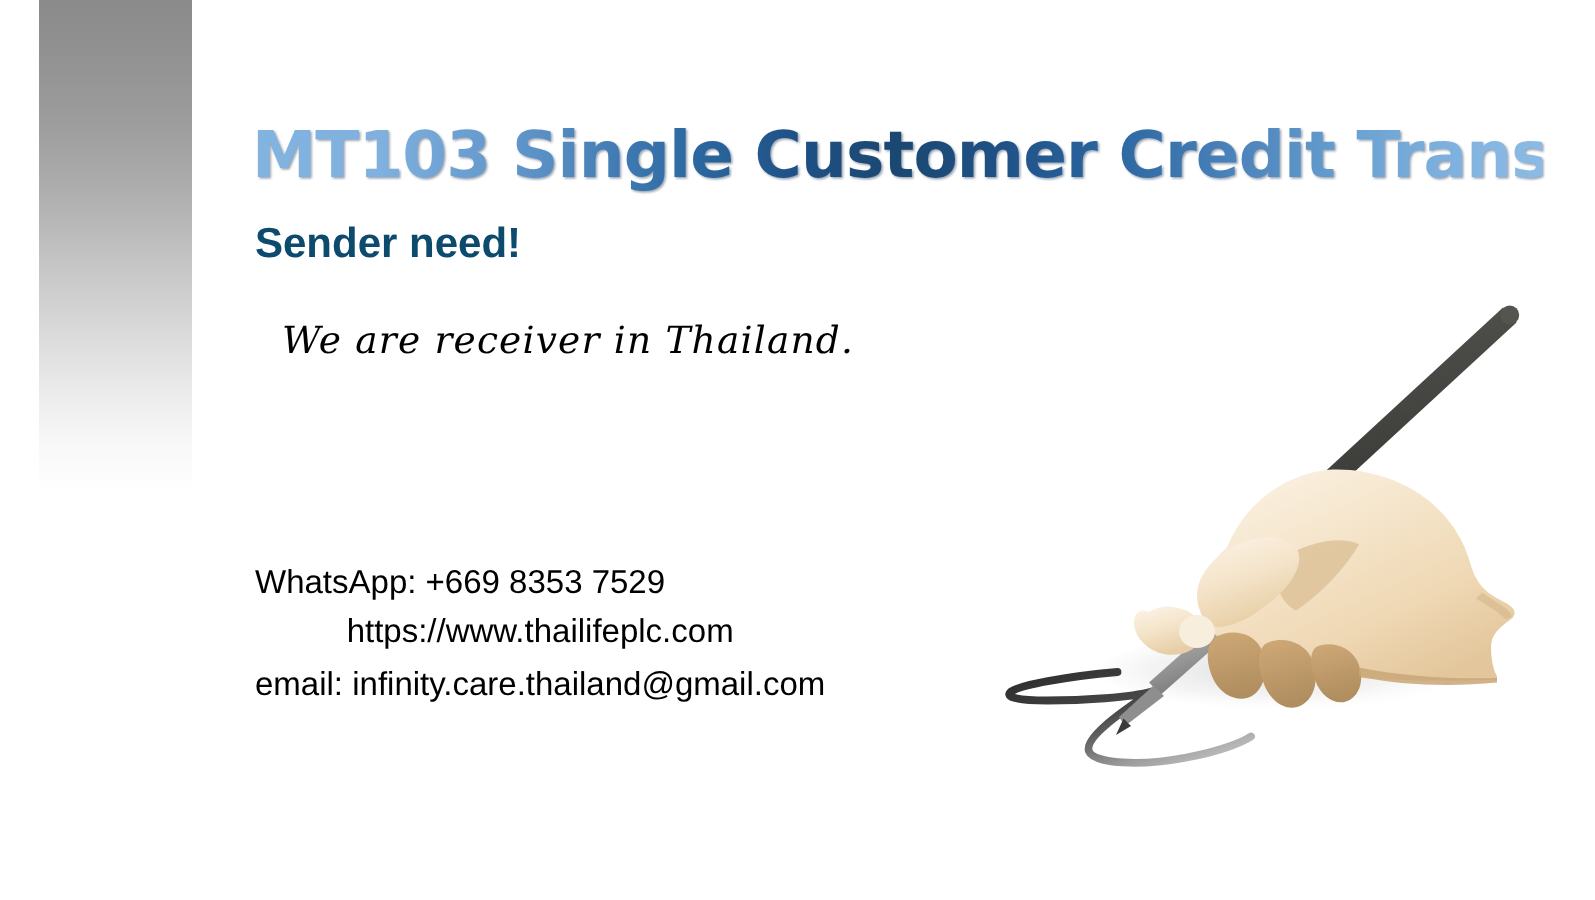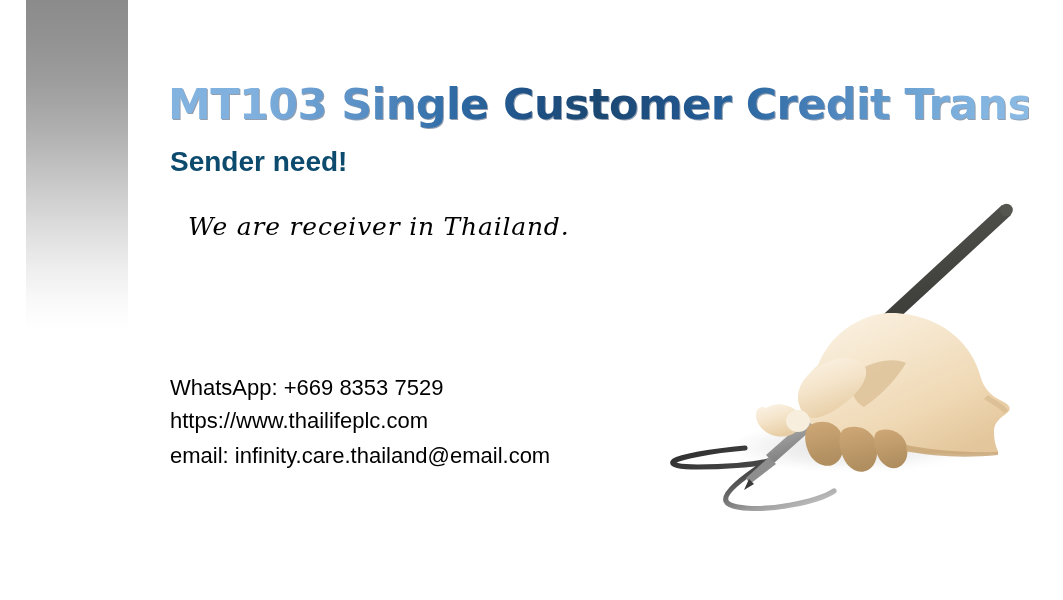--- a/index.html
+++ b/index.html
@@ -113,21 +113,21 @@
     padding: 0;
     list-style: none;
   }
   .contacts li {
     font-family: "Liberation Sans", sans-serif;
     font-size: 22px;
     color: #000000;
     line-height: 31px;
     white-space: nowrap;
   }
-  .contacts li.loose { line-height: 35px; }
+  .contacts li.loose { line-height: 35px; text-align: center; }
 
   
   .illustration {
     position: absolute;
     left: 650px;
     top: 195px;
     width: 380px;
     height: 330px;
   }
   .illustration svg { display: block; width: 100%; height: 100%; }
@@ -143,21 +143,21 @@
     <h1 class="title">MT103 Single Customer Credit Transfer</h1>
   </div>
 
   <h2 class="headline">Sender need!</h2>
 
   <p class="script-line">We are receiver in Thailand.</p>
 
   <ul class="contacts">
     <li>WhatsApp: +669 8353 7529</li>
     <li class="loose">https://www.thailifeplc.com</li>
-    <li class="loose">email: infinity.care.thailand@email.com</li>
+    <li class="loose">email: infinity.care.thailand@gmail.com</li>
   </ul>
 
   <div class="illustration">
     <svg viewBox="0 0 380 330" xmlns="http://www.w3.org/2000/svg" aria-hidden="true">
       <defs>
         <linearGradient id="skinMain" x1="0.1" y1="0.05" x2="0.75" y2="1">
           <stop offset="0%" stop-color="#FBF2E3"></stop>
           <stop offset="35%" stop-color="#F5E5CB"></stop>
           <stop offset="70%" stop-color="#EFD8B4"></stop>
           <stop offset="100%" stop-color="#E3C69B"></stop>

